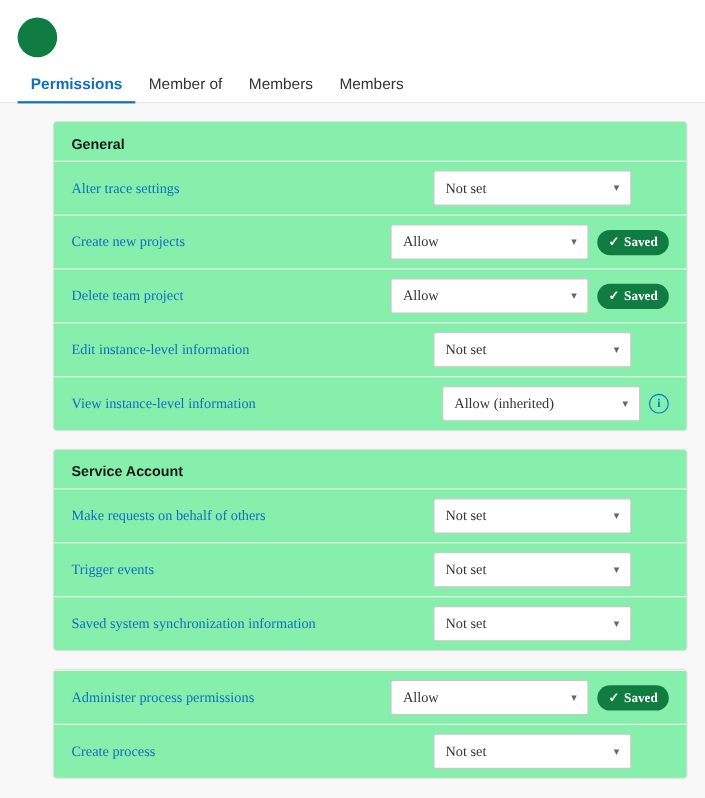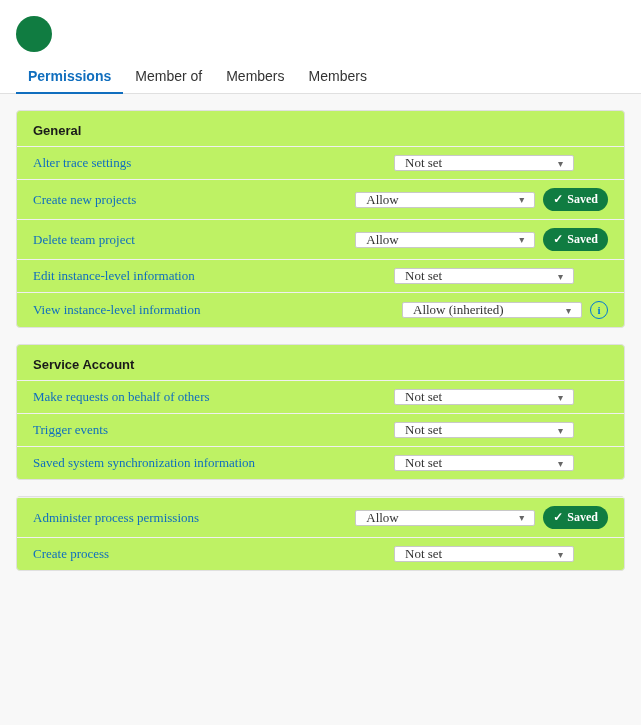--- a/index.html
+++ b/index.html
@@ -62,25 +62,26 @@
       font-weight: 600;
     }
 
     .content {
       padding: 16px;
       background: #f8f8f8;
       min-height: 640px;
     }
 
     .section {
-      background: #bef264;
+      background: #86efac;
       border: 1px solid #e0e0e0;
       border-radius: 4px;
       margin-bottom: 16px;
       padding: 0;
+      margin-left: 32px;
     }
 
     .section-title {
       font-size: 13px;
       font-weight: 700;
       color: #1a1a1a;
       padding: 12px 16px 8px 16px;
     }
 
     .permission-row {
@@ -110,21 +111,21 @@
       border-radius: 2px;
       padding: 5px 10px;
       font-size: 13px;
       color: #333;
       background: #fff;
       width: 180px;
       display: flex;
       align-items: center;
       justify-content: space-between;
       cursor: pointer;
-      height: 16px;
+      height: 32px;
     }
 
     .select-box .chevron {
       font-size: 10px;
       color: #666;
     }
 
     .saved-badge {
       background: #107c41;
       color: white;

